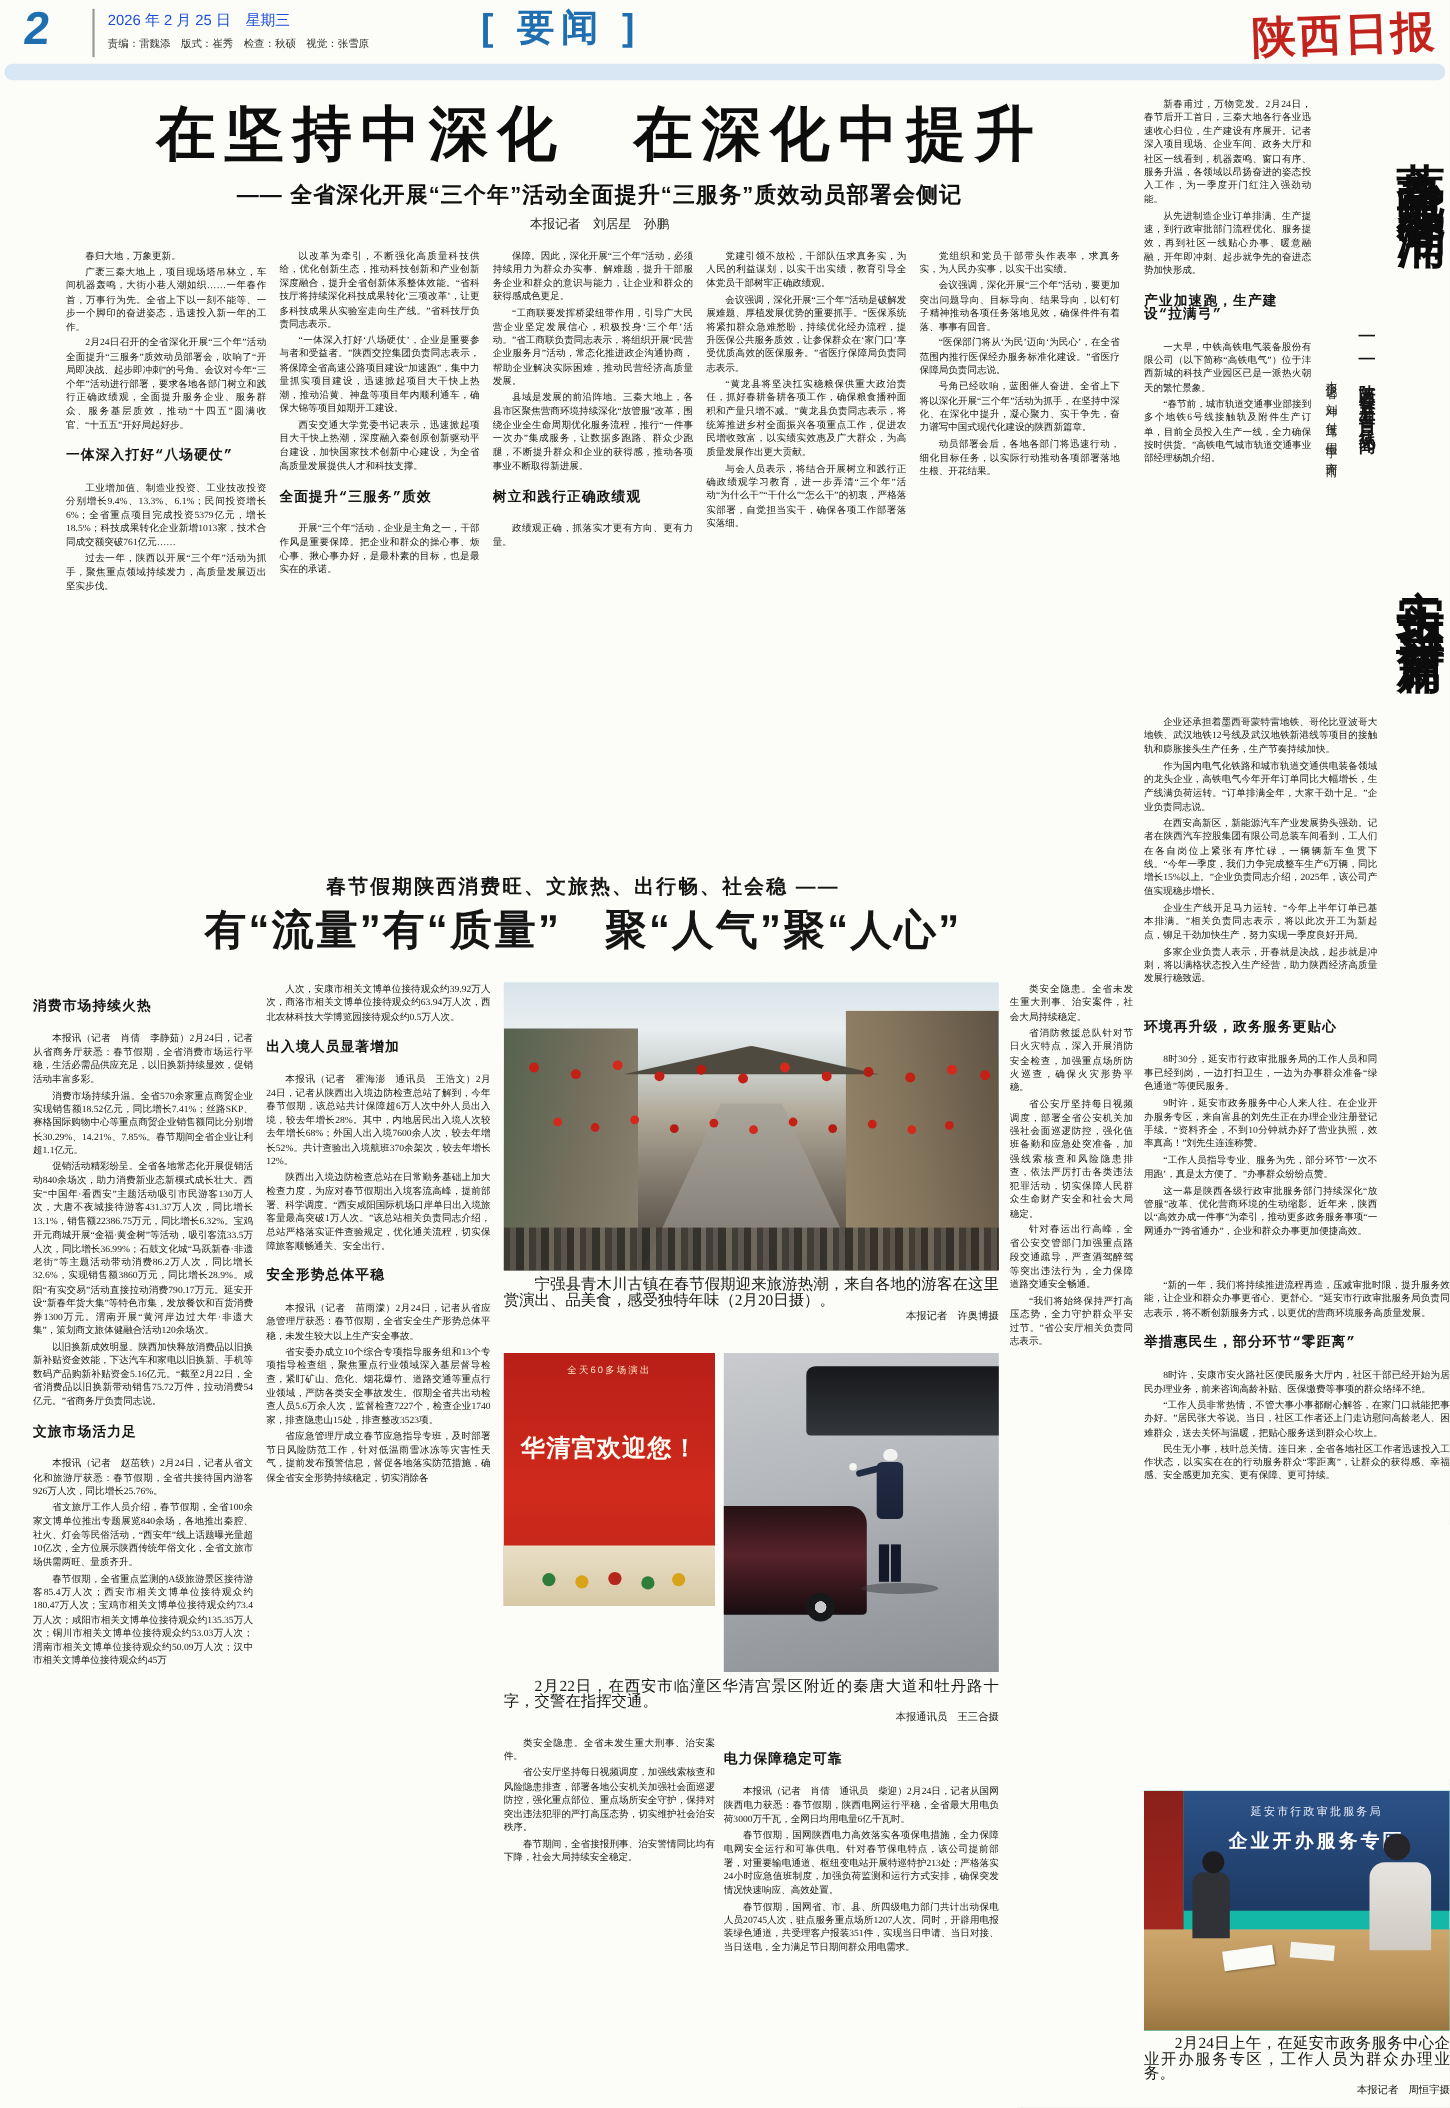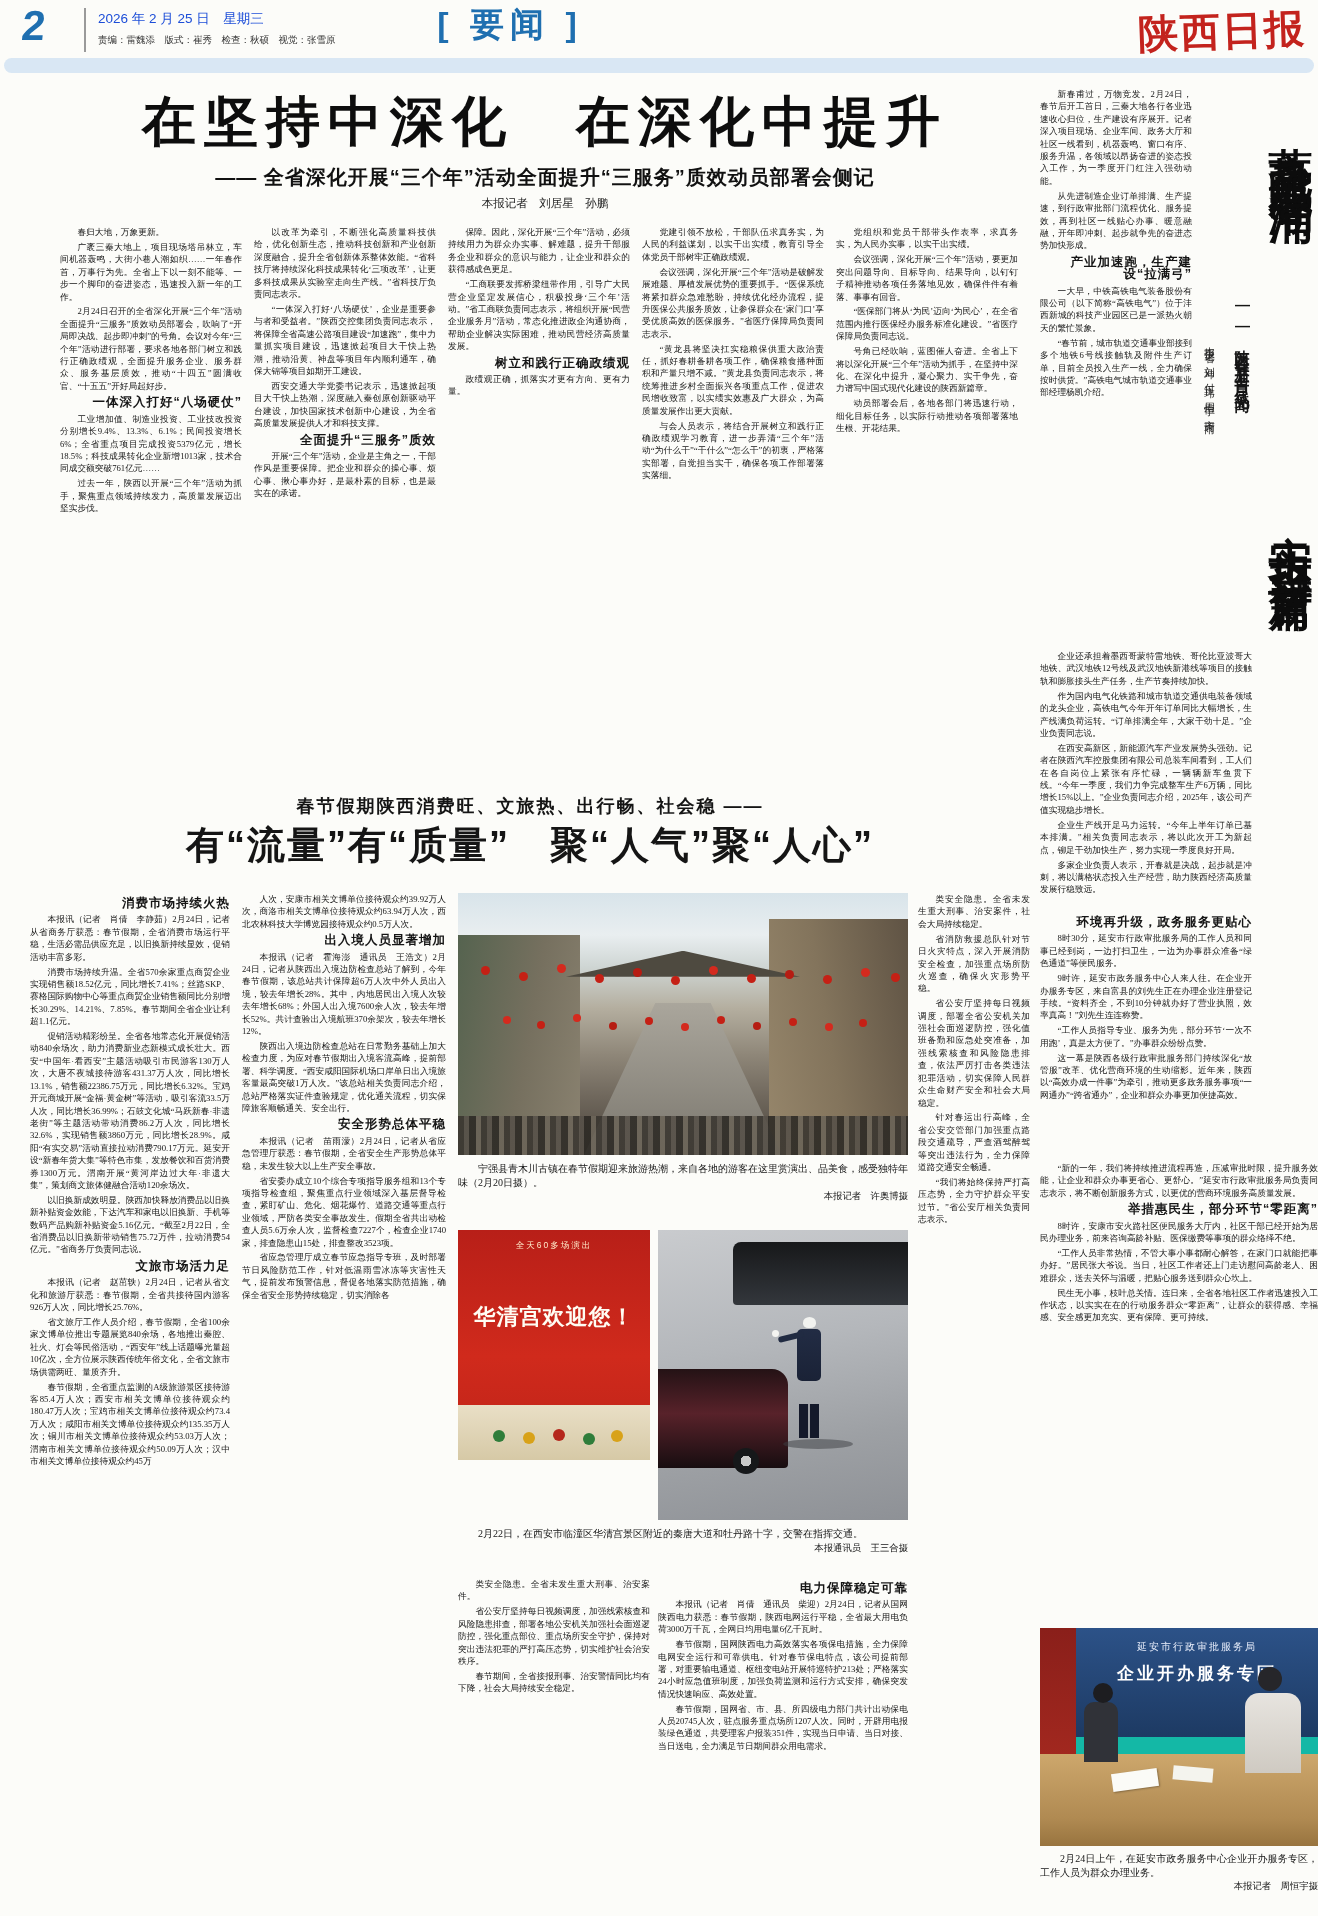--- a/index.html
+++ b/index.html
@@ -1,24 +1,24 @@
 <!DOCTYPE html>
 <html><head>
 <meta charset="utf-8">
 <style>
   html,body{margin:0;padding:0;background:#e9e9e5;}
   #page{position:relative;width:1318px;height:1916px;margin:0 auto;background:#fcfcf9;
         font-family:"Liberation Serif",serif;color:#151515;overflow:hidden;}
   .abs{position:absolute;}
   .col{position:absolute;overflow:hidden;font-size:8.7px;line-height:12.4px;text-align:justify;}
   .para{text-indent:2em;margin:0 0 2.5px 0;}
-  .chead{font-family:Liberation Sans, sans-serif;font-weight:700;font-size:12.5px;
-         text-align:right;text-indent:0;margin:4px 0;letter-spacing:1px;}
+  .chead{font-family:Liberation Mono, monospace;font-weight:700;font-size:12.5px;
+         text-align:left;text-indent:0;margin:16px 0;letter-spacing:1px;}
   .sans{font-family:"Liberation Sans",sans-serif;}
-  .cap{font-size:10px;line-height:13.6px;text-align:justify;}
+  .cap{font-size:14px;line-height:13.6px;text-align:justify;}
   .credit{font-family:"Liberation Sans",sans-serif;font-size:9.4px;text-align:right;margin-top:1px;}
   .vtxt{writing-mode:vertical-rl;text-orientation:upright;}
   .photo{position:absolute;overflow:hidden;}
 </style>
 </head>
 <body>
 
 <div id="page">
 
   <div class="abs sans" style="left:22px;top:2px;font-size:42px;font-weight:900;color:#1f6fb0;transform:skewX(-6deg);">2</div>
@@ -44,20 +44,21 @@
   <div class="col" style="left:254px;top:226px;width:182px;height:560px;">
       <div class="para">以改革为牵引，不断强化高质量科技供给，优化创新生态，推动科技创新和产业创新深度融合，提升全省创新体系整体效能。“省科技厅将持续深化科技成果转化‘三项改革’，让更多科技成果从实验室走向生产线。”省科技厅负责同志表示。</div>
       <div class="para">“一体深入打好‘八场硬仗’，企业是重要参与者和受益者。”陕西交控集团负责同志表示，将保障全省高速公路项目建设“加速跑”，集中力量抓实项目建设，迅速掀起项目大干快上热潮，推动沿黄、神盘等项目年内顺利通车，确保大锦等项目如期开工建设。</div>
       <div class="para">西安交通大学党委书记表示，迅速掀起项目大干快上热潮，深度融入秦创原创新驱动平台建设，加快国家技术创新中心建设，为全省高质量发展提供人才和科技支撑。</div>
       <div class="chead">全面提升“三服务”质效</div>
       <div class="para">开展“三个年”活动，企业是主角之一，干部作风是重要保障。把企业和群众的操心事、烦心事、揪心事办好，是最朴素的目标，也是最实在的承诺。</div>
     </div>
   <div class="col" style="left:448px;top:226px;width:182px;height:560px;">
       <div class="para">保障。因此，深化开展“三个年”活动，必须持续用力为群众办实事、解难题，提升干部服务企业和群众的意识与能力，让企业和群众的获得感成色更足。</div>
       <div class="para">“工商联要发挥桥梁纽带作用，引导广大民营企业坚定发展信心，积极投身‘三个年’活动。”省工商联负责同志表示，将组织开展“民营企业服务月”活动，常态化推进政企沟通协商，帮助企业解决实际困难，推动民营经济高质量发展。</div>
+      <div class="para">县域是发展的前沿阵地。三秦大地上，各县市区聚焦营商环境持续深化“放管服”改革，围绕企业全生命周期优化服务流程，推行“一件事一次办”集成服务，让数据多跑路、群众少跑腿，不断提升群众和企业的获得感，推动各项事业不断取得新进展。</div>
       <div class="chead">树立和践行正确政绩观</div>
       <div class="para">政绩观正确，抓落实才更有方向、更有力量。</div>
     </div>
   <div class="col" style="left:642px;top:226px;width:182px;height:560px;">
       <div class="para">党建引领不放松，干部队伍求真务实，为人民的利益谋划，以实干出实绩，教育引导全体党员干部树牢正确政绩观。</div>
       <div class="para">会议强调，深化开展“三个年”活动是破解发展难题、厚植发展优势的重要抓手。“医保系统将紧扣群众急难愁盼，持续优化经办流程，提升医保公共服务质效，让参保群众在‘家门口’享受优质高效的医保服务。”省医疗保障局负责同志表示。</div>
       <div class="para">“黄龙县将坚决扛实稳粮保供重大政治责任，抓好春耕备耕各项工作，确保粮食播种面积和产量只增不减。”黄龙县负责同志表示，将统筹推进乡村全面振兴各项重点工作，促进农民增收致富，以实绩实效惠及广大群众，为高质量发展作出更大贡献。</div>
       <div class="para">与会人员表示，将结合开展树立和践行正确政绩观学习教育，进一步弄清“三个年”活动“为什么干”“干什么”“怎么干”的初衷，严格落实部署，自觉担当实干，确保各项工作部署落实落细。</div>
     </div>
   <div class="col" style="left:836px;top:226px;width:182px;height:560px;">

